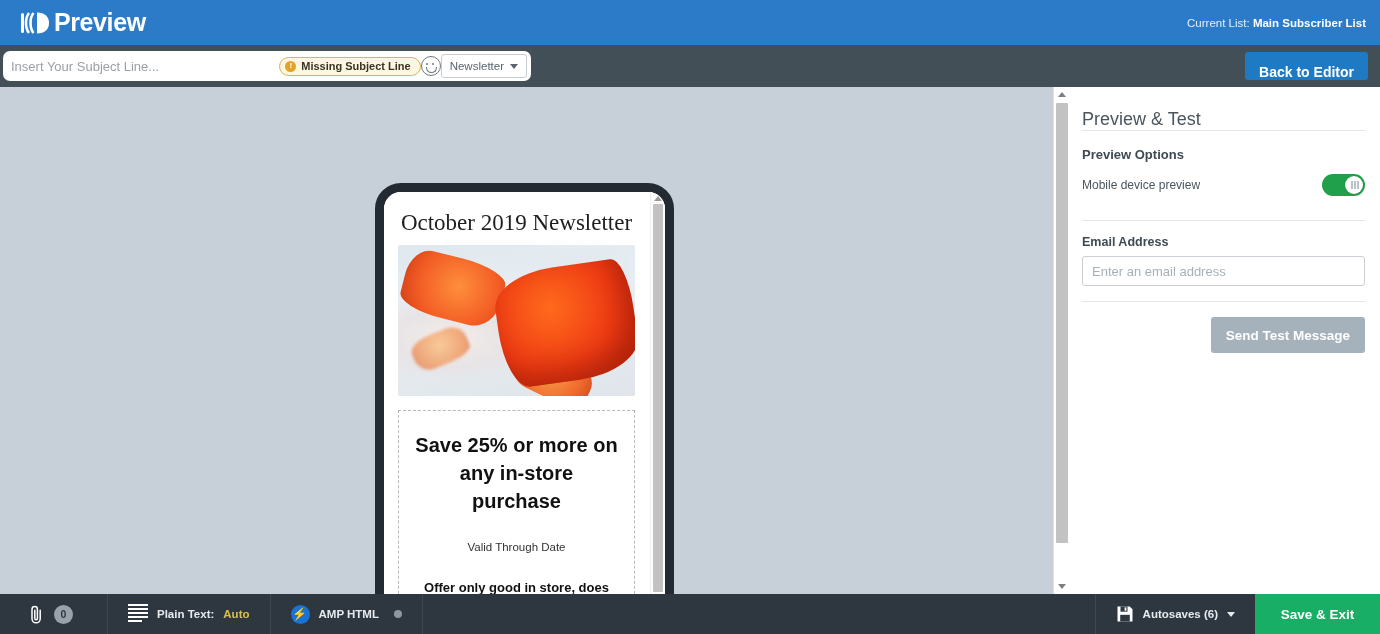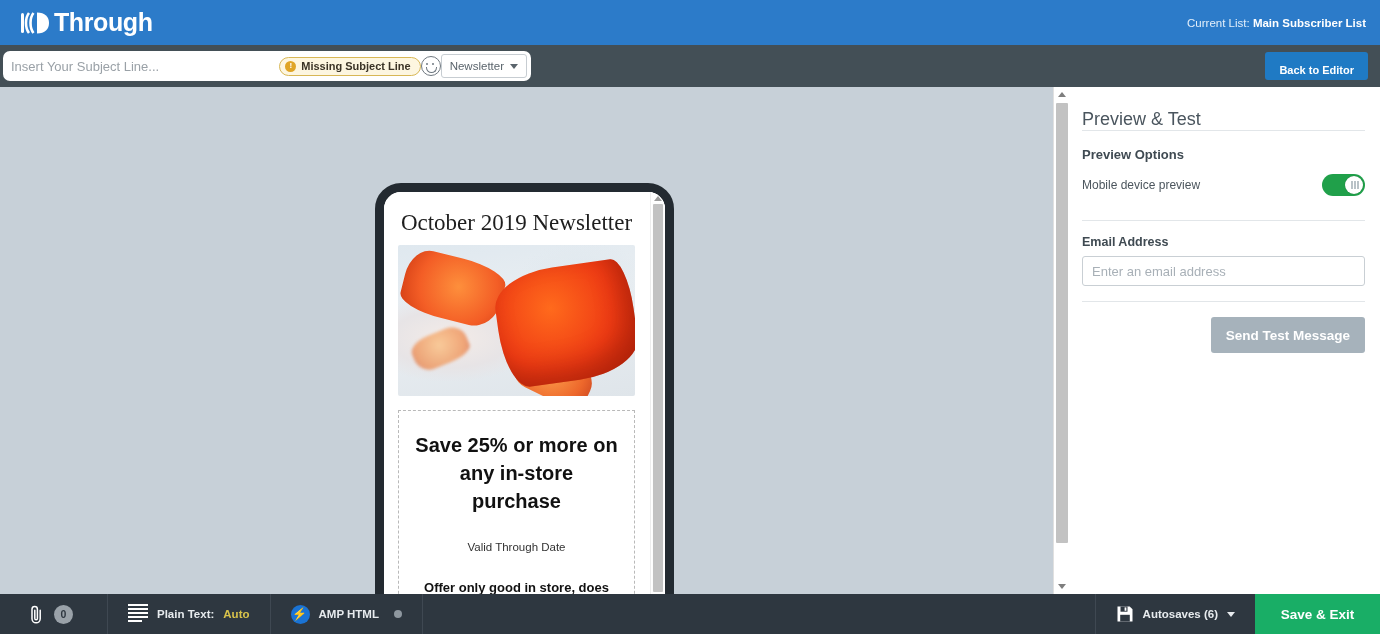--- a/index.html
+++ b/index.html
@@ -138,21 +138,21 @@
   .caret-down {
     width: 0; height: 0;
     border-left: 4px solid transparent;
     border-right: 4px solid transparent;
     border-top: 5px solid #5a646c;
     display: inline-block;
   }
   .btn-back {
     background: #1f7ac4;
     color: #fff;
-    font-size: 11px;
+    font-size: 14px;
     font-weight: bold;
     border: 0;
     border-radius: 3px;
     height: 28px;
     padding: 12px 14px;
     cursor: pointer;
     font-family: "Liberation Sans", sans-serif;
     white-space: nowrap;
   }
 
@@ -519,21 +519,21 @@
 <div class="app">
 
   <div class="brandbar">
     <div class="logo-wrap">
       <svg class="logo-mark" width="32" height="26" viewBox="0 0 32 26">
         <rect x="1" y="3" width="3" height="20" rx="1.5" fill="#ffffff"></rect>
         <path d="M9 3 C5 8, 5 18, 9 23" stroke="#ffffff" stroke-width="2.6" fill="none"></path>
         <path d="M13.5 3 C9.5 8, 9.5 18, 13.5 23" stroke="#ffffff" stroke-width="2.6" fill="none"></path>
         <path d="M17 2.5 C25 2.5 29 7 29 13 C29 19 25 23.5 17 23.5 Z" fill="#ffffff"></path>
       </svg>
-      <span class="logo-text">Through</span>
+      <span class="logo-text">Preview</span>
     </div>
     <div class="current-list">
       <span>Current List:</span>
       <b>Main Subscriber List</b>
     </div>
   </div>
 
   <div class="subjectbar">
     <div class="subject-field">
       <input class="subject-input" type="text" placeholder="Insert Your Subject Line..." style="">

